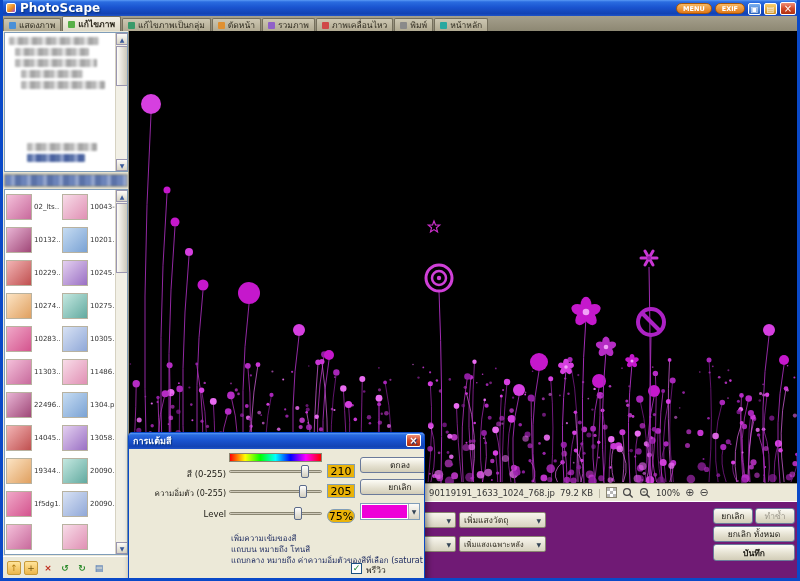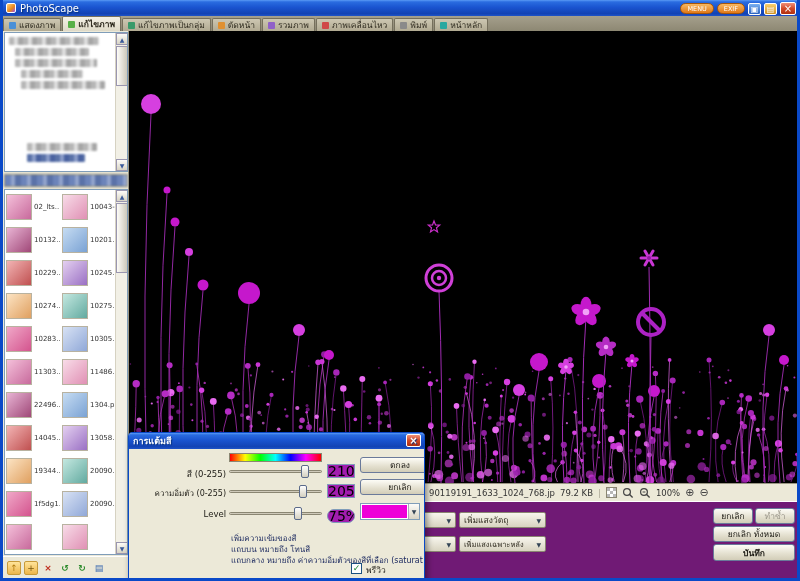--- a/index.html
+++ b/index.html
@@ -6,23 +6,23 @@
   *{box-sizing:border-box}
   .window{position:relative;width:800px;height:581px;overflow:hidden;
     font-family:"DejaVu Sans","Liberation Sans",sans-serif;background:#ece9d8;
     border-left:3px solid #0a49c8;border-right:3px solid #0a49c8;border-bottom:3px solid #0a49c8}
   
   .titlebar{position:absolute;left:-3px;top:0;width:800px;height:16px;
     background:linear-gradient(180deg,#5a9af5 0%,#2a6ce0 12%,#1a54d0 45%,#1343b4 85%,#1e53c8 100%);
     display:flex;align-items:center;padding:0 4px;color:#fff}
   .app-icon{width:10px;height:10px;margin:0 4px 0 2px;border-radius:2px;
     background:linear-gradient(135deg,#ffd27a,#e8861c 60%,#9c4df0);border:1px solid #fff}
-  .win-title{font-size:10px;font-weight:normal;text-shadow:1px 1px 1px #06337e}
+  .win-title{font-size:12px;font-weight:bold;text-shadow:1px 1px 1px #06337e}
   .tb-right{position:absolute;right:4px;top:2px;display:flex;align-items:center;gap:3px}
-  .pill{height:11px;padding:0 6px;border-radius:6px;font-size:6.5px;font-weight:normal;color:#fff;
+  .pill{height:11px;padding:0 6px;border-radius:6px;font-size:6.5px;font-weight:bold;color:#fff;
     display:flex;align-items:center;background:linear-gradient(#f8b860,#e07818);border:1px solid #a85608;cursor:default}
   .mini-btn{width:13px;height:12px;font-size:8px;line-height:11px;text-align:center;border-radius:2px;
     color:#fff;background:linear-gradient(#7ab0f0,#2a62c0);border:1px solid #fff}
   .mini-btn.gold{background:linear-gradient(#f8d070,#d09020)}
   .close-btn{width:16px;height:13px;border-radius:2px;color:#fff;font-size:10px;line-height:11px;text-align:center;
     background:linear-gradient(#f09078,#d24a28 50%,#b03010);border:1px solid #fff}
   
   .tabbar{position:absolute;left:-3px;top:16px;width:800px;height:15px;
     background:linear-gradient(#a59f8c,#8d8873);display:flex;align-items:flex-end;padding-left:3px}
   .tab{height:13px;display:flex;align-items:center;gap:3px;padding:0 5px;margin-right:1px;
@@ -80,22 +80,22 @@
     line-height:11px;text-align:center;background:linear-gradient(#f09078,#d24a28 50%,#b03010);border:1px solid #fff}
   .dlg-body{position:absolute;left:0;top:16px;width:295px;height:149px;overflow:hidden}
   .huebar{position:absolute;left:100px;top:4px;width:93px;height:9px;border:1px solid #8a8672;
     background:linear-gradient(90deg,#f00,#ff0,#0f0,#0ff,#00f,#f0f,#f00)}
   .dlbl{position:absolute;left:4px;width:93px;text-align:right;font-size:8.5px;color:#1c1a14;white-space:nowrap}
   .slider{position:absolute;left:100px;width:93px;height:13px}
   .sl-track{position:absolute;left:0;top:5px;width:100%;height:3px;background:#cfcaba;
     border:1px solid #8a8672;border-radius:2px}
   .sl-thumb{position:absolute;top:0;width:8px;height:13px;background:linear-gradient(#fefefe,#d4d0c0);
     border:1px solid #5a6a8a;border-radius:2px}
-  .dval{position:absolute;left:198px;width:28px;height:14px;border:1px solid #7f9db9;background:#a21caf;
-    font-size:14px;text-align:center;font-family:inherit;padding:0}
+  .dval{position:absolute;left:198px;width:28px;height:14px;border:1px solid #7f9db9;background:#eab308;
+    font-size:11px;text-align:center;font-family:inherit;padding:0}
   .dlg-btn{position:absolute;left:231px;width:80px;height:16px;font-size:8.5px;color:#1c1a14;
     display:flex;align-items:center;justify-content:center;
     background:linear-gradient(#fdfcf6,#e3dfce 60%,#d2cdb8);border:1px solid #6a7a9a;border-radius:3px}
   .swatch-box{position:absolute;left:231px;top:54px;width:60px;height:17px;border:1px solid #7f9db9;background:#fff;display:flex}
   .swatch-fill{flex:1;margin:1px}
   .swatch-arrow{width:11px;border-left:1px solid #aab;display:flex;align-items:center;justify-content:center;
     font-size:6px;color:#345;background:linear-gradient(#fdfcf8,#d8d4c4)}
   .dlg-desc{position:absolute;left:102px;width:192px;font-size:8px;line-height:11px;color:#16245c;white-space:nowrap;overflow:hidden}
   .cb{position:absolute;left:222px;top:114px;width:11px;height:11px;background:#fff;border:1px solid #1c5180;
     display:flex;align-items:center;justify-content:center}

